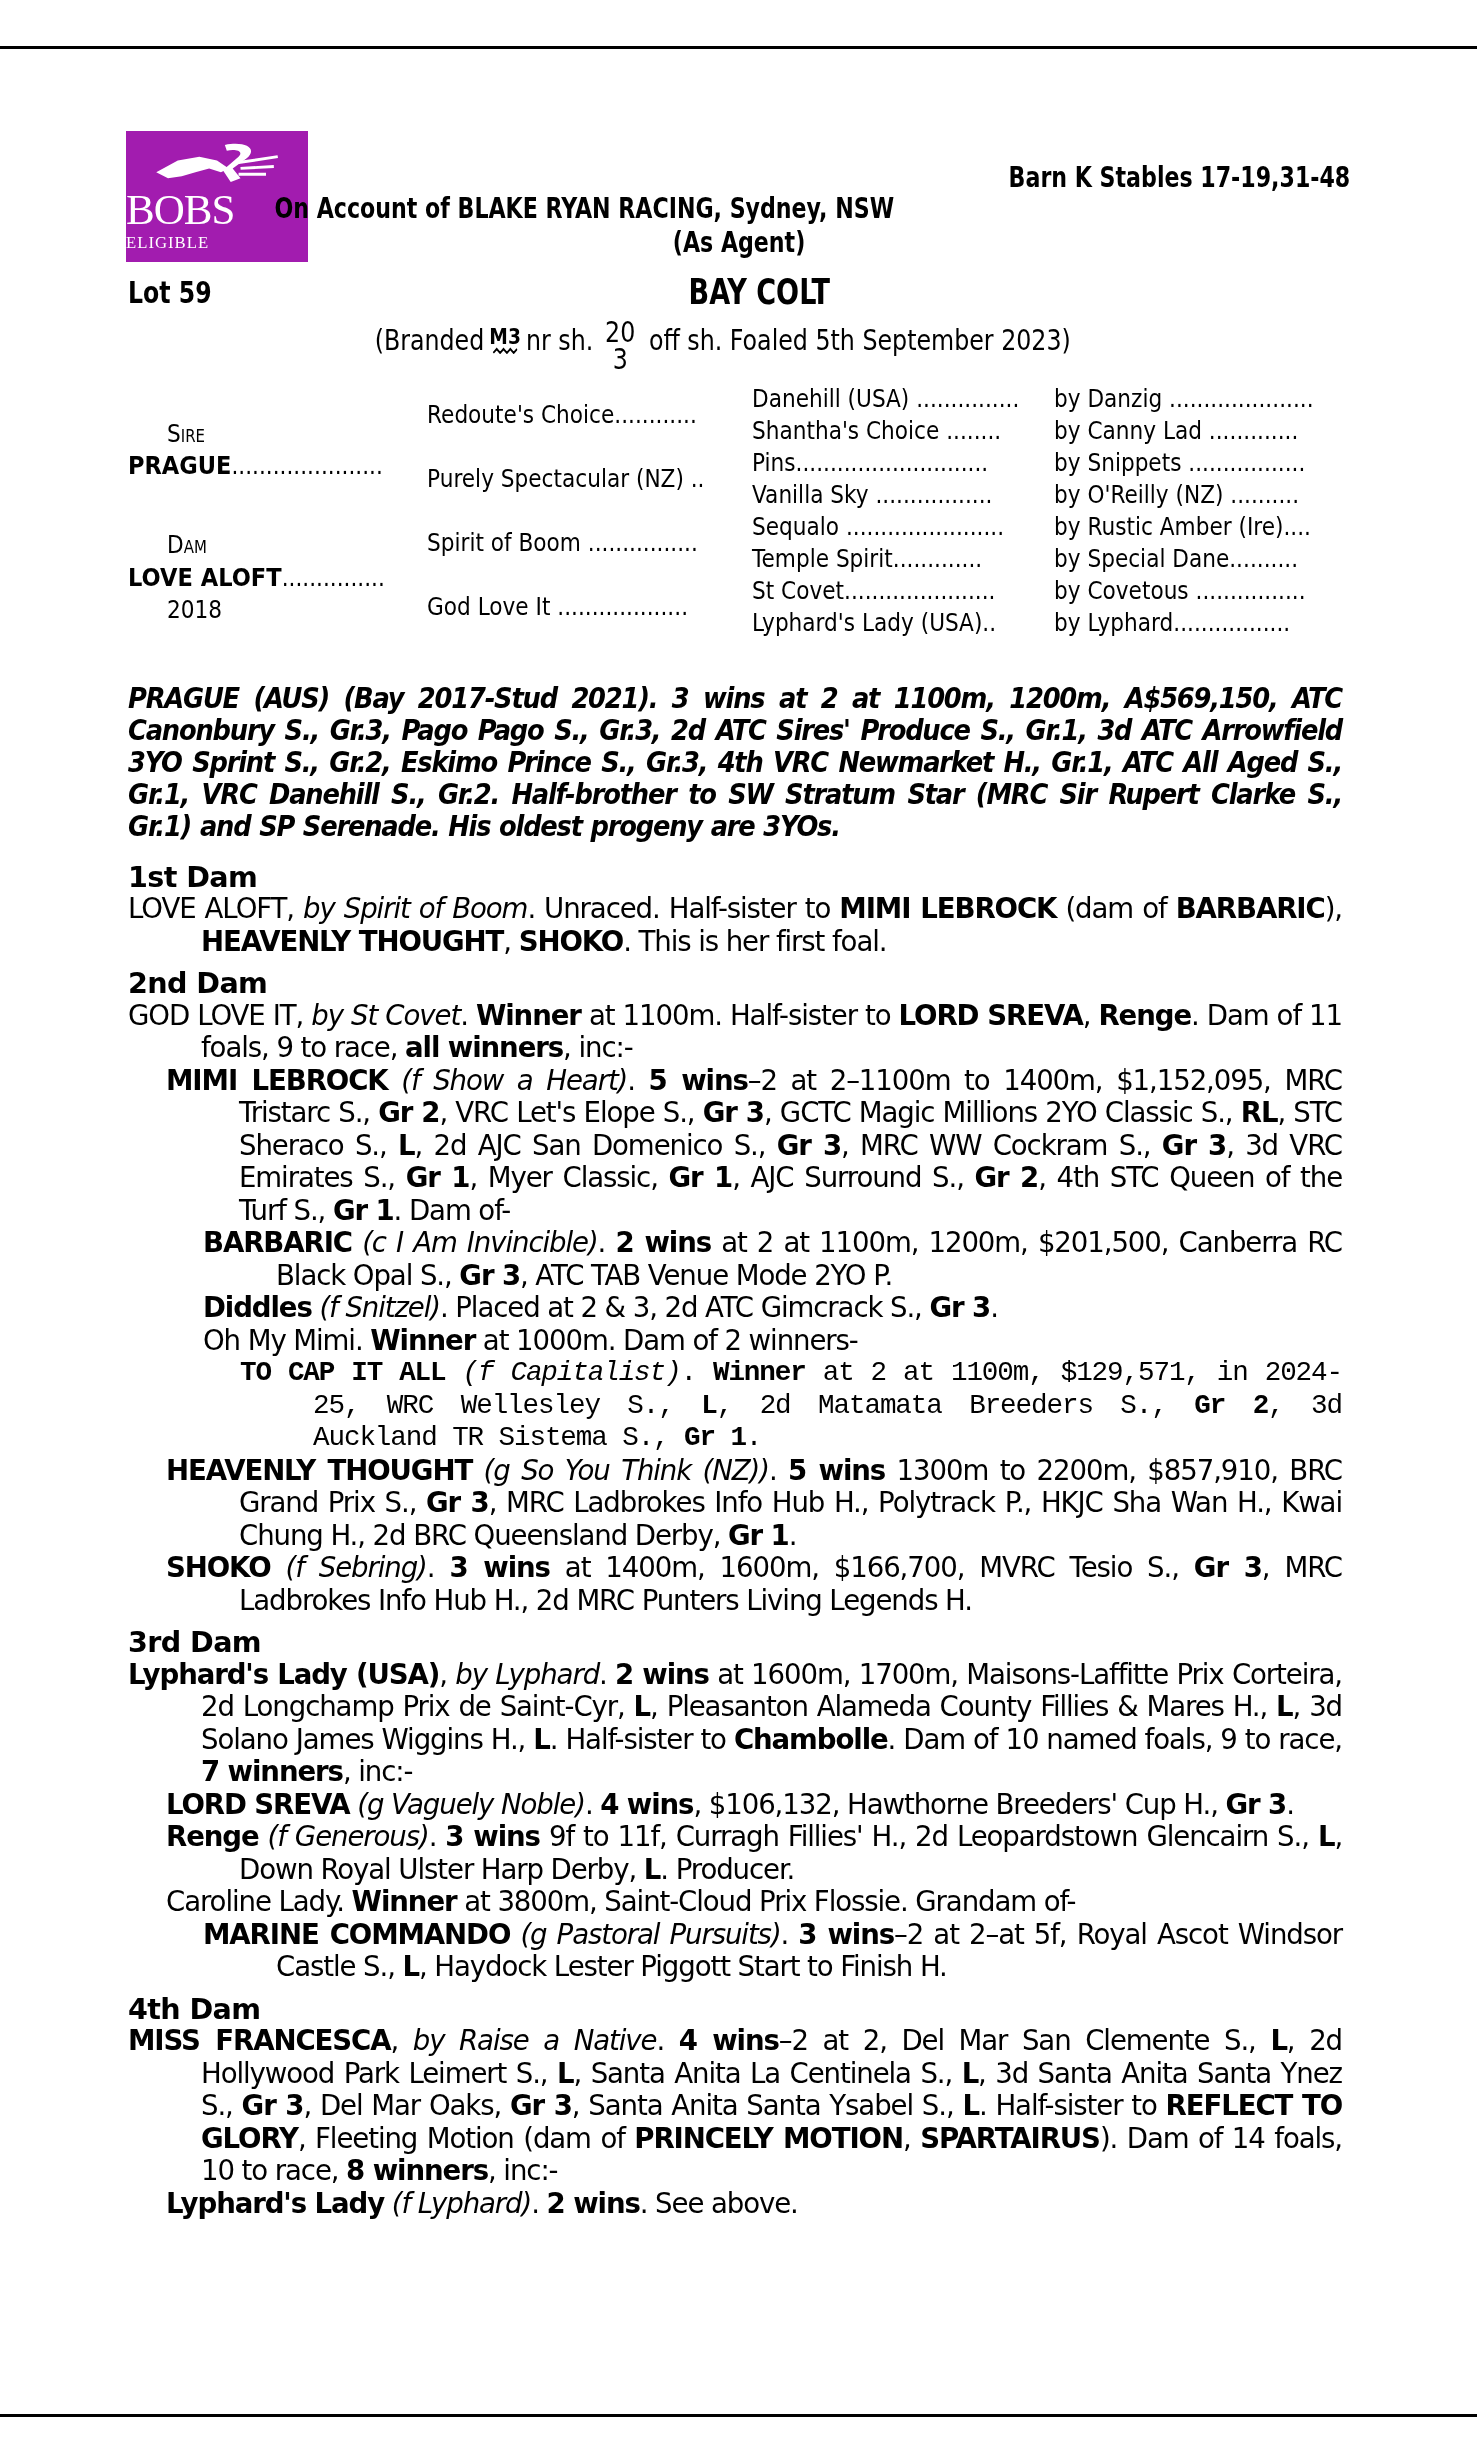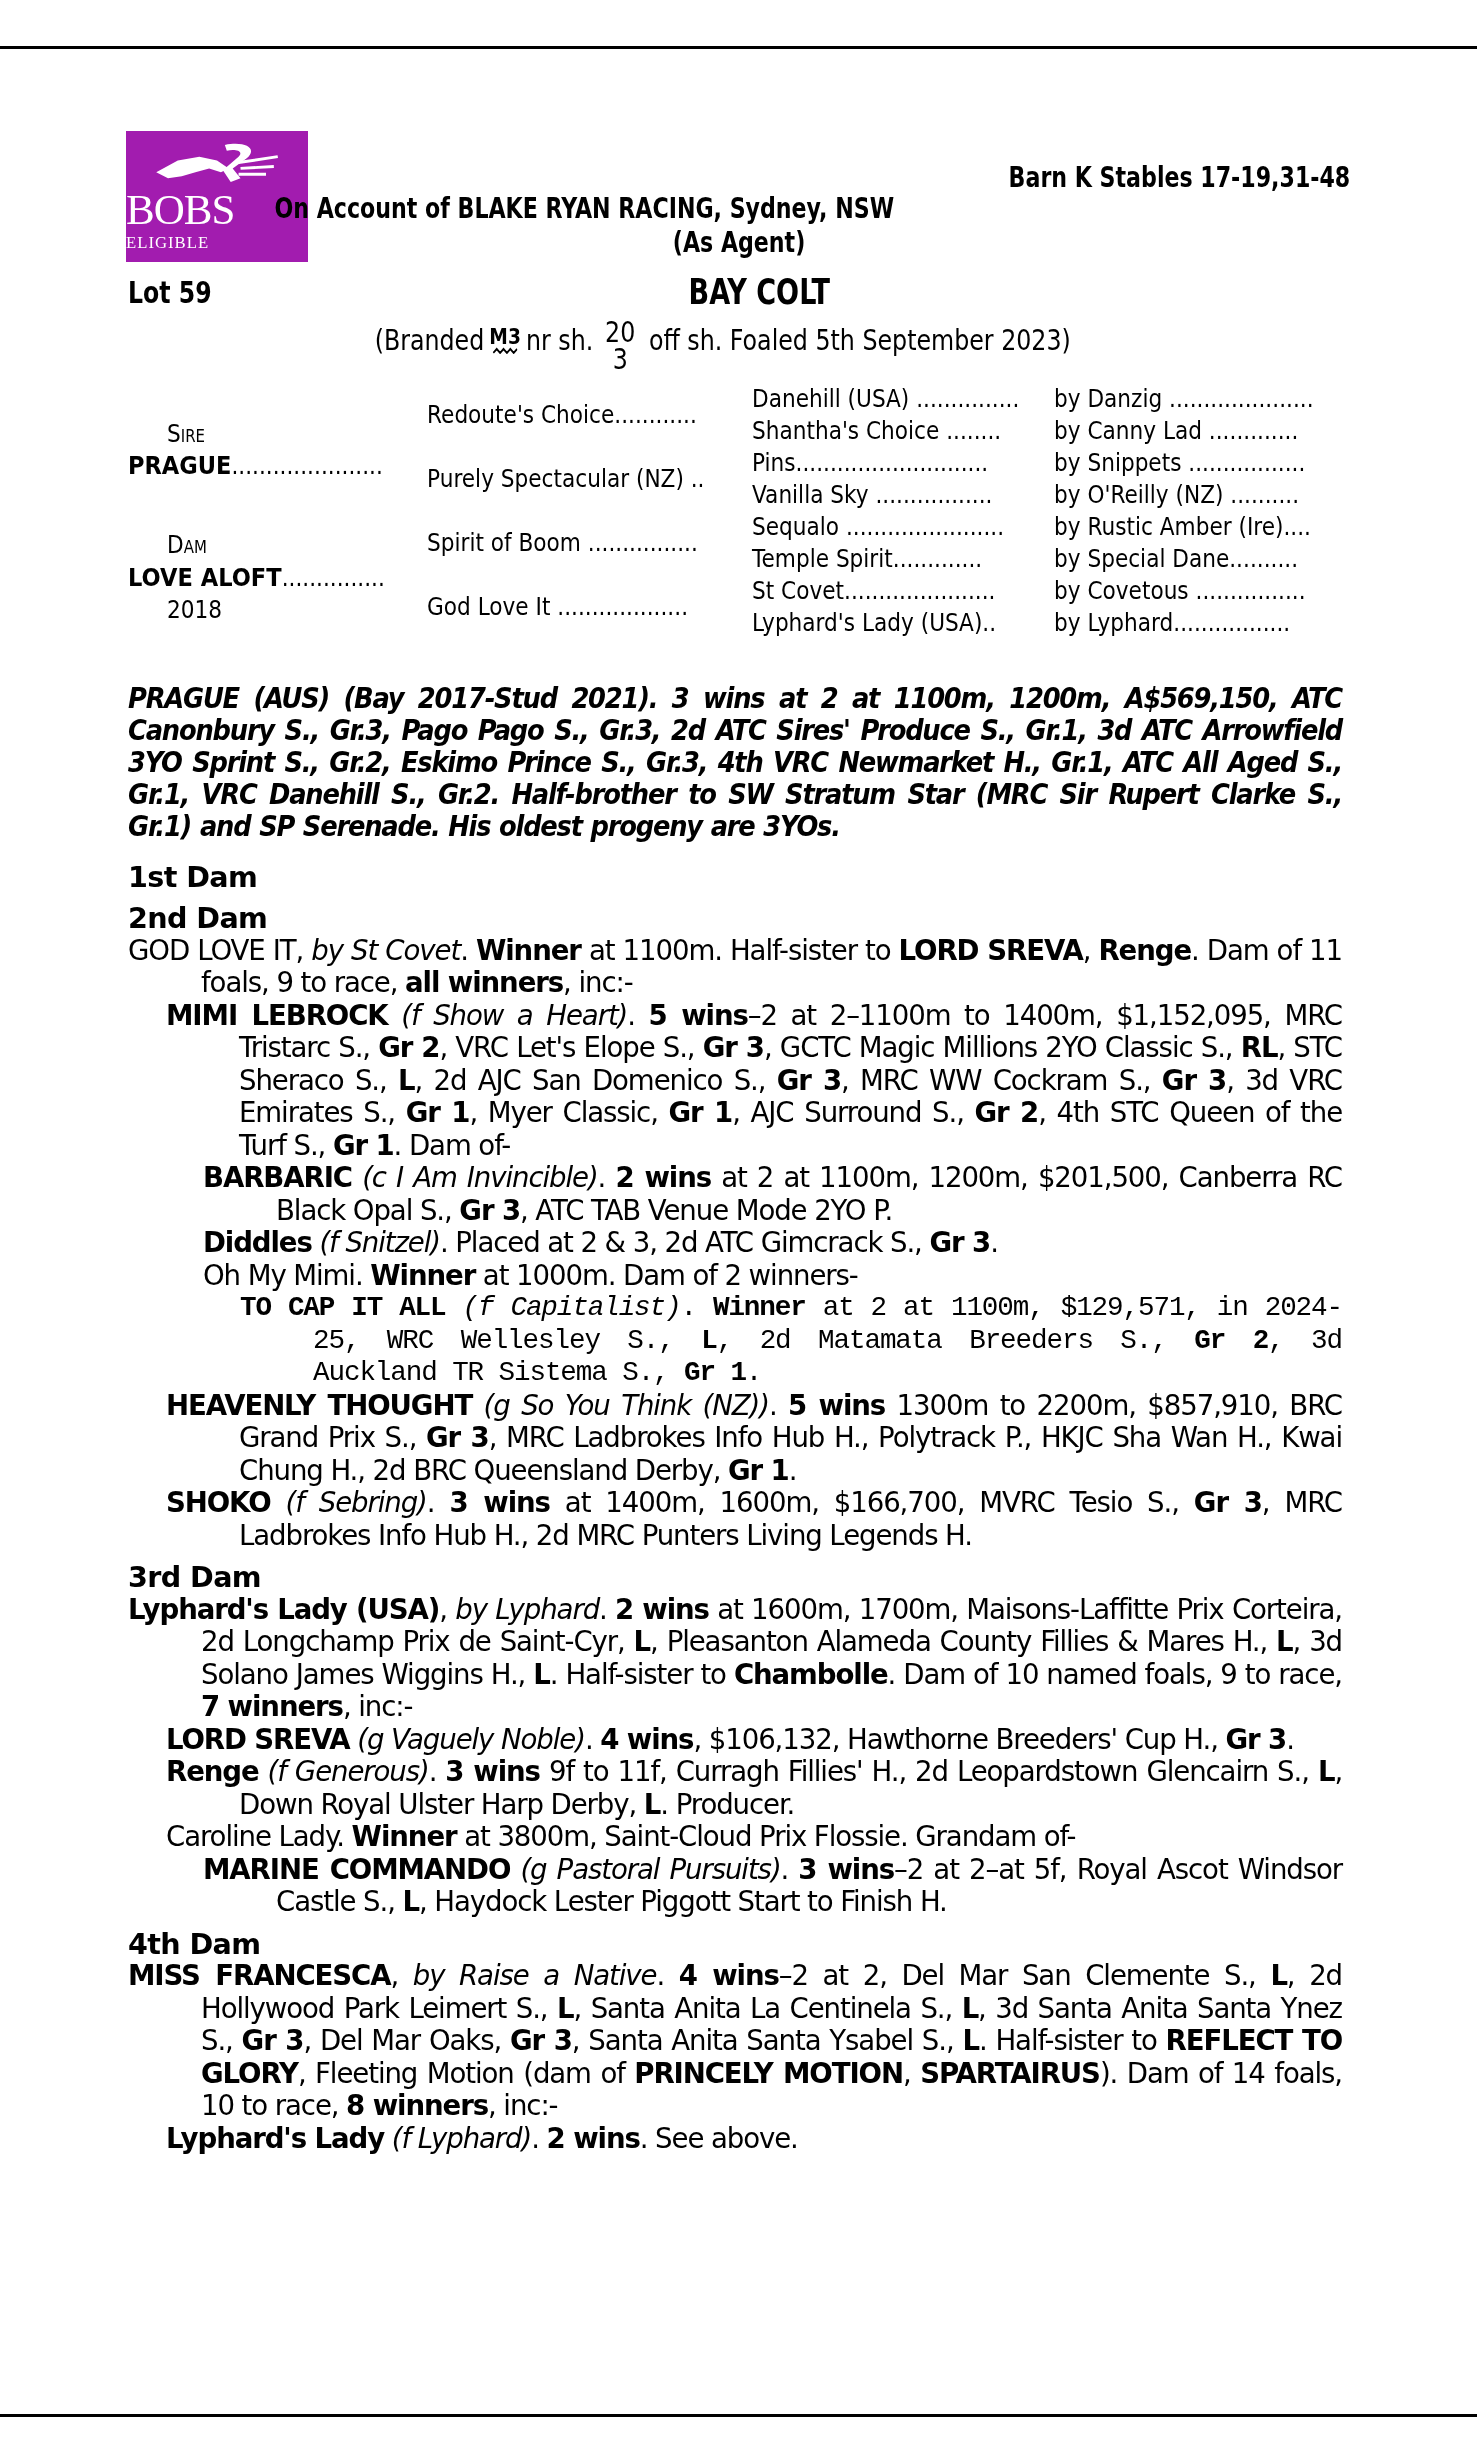--- a/index.html
+++ b/index.html
@@ -137,20 +137,21 @@
   <div class="c" style="left:752px;top:576px;">St Covet......................</div>
   <div class="c" style="left:1054px;top:576px;">by Covetous ................</div>
   <div class="c" style="left:752px;top:608px;">Lyphard's Lady (USA)..</div>
   <div class="c" style="left:1054px;top:608px;">by Lyphard.................</div>
 </div>
 
 <div class="body">
   <div class="para sire-para">PRAGUE (AUS) (Bay 2017-Stud 2021). 3 wins at 2 at 1100m, 1200m, A$569,150, ATC Canonbury S., Gr.3, Pago Pago S., Gr.3, 2d ATC Sires' Produce S., Gr.1, 3d ATC Arrowfield 3YO Sprint S., Gr.2, Eskimo Prince S., Gr.3, 4th VRC Newmarket H., Gr.1, ATC All Aged S., Gr.1, VRC Danehill S., Gr.2. Half-brother to SW Stratum Star (MRC Sir Rupert Clarke S., Gr.1) and SP Serenade. His oldest progeny are 3YOs.</div>
   <div id="dams">
       <div class="sect first">1st Dam</div>
+      <div class="entry l0"><span>LOVE ALOFT, </span><i>by Spirit of Boom</i><span>. Unraced. Half-sister to </span><b>MIMI LEBROCK</b><span> (dam of </span><b>BARBARIC</b><span>), </span><b>HEAVENLY THOUGHT</b><span>, </span><b>SHOKO</b><span>. This is her first foal.</span></div>
       <div class="sect">2nd Dam</div>
       <div class="entry l0"><span>GOD LOVE IT, </span><i>by St Covet</i><span>. </span><b>Winner</b><span> at 1100m. Half-sister to </span><b>LORD SREVA</b><span>, </span><b>Renge</b><span>. Dam of 11 foals, 9 to race, </span><b>all winners</b><span>, inc:-</span></div>
       <div class="entry l1"><b>MIMI LEBROCK</b><span> </span><i>(f Show a Heart)</i><span>. </span><b>5 wins</b><span>–2 at 2–1100m to 1400m, $1,152,095, MRC Tristarc S., </span><b>Gr 2</b><span>, VRC Let's Elope S., </span><b>Gr 3</b><span>, GCTC Magic Millions 2YO Classic S., </span><b>RL</b><span>, STC Sheraco S., </span><b>L</b><span>, 2d AJC San Domenico S., </span><b>Gr 3</b><span>, MRC WW Cockram S., </span><b>Gr 3</b><span>, 3d VRC Emirates S., </span><b>Gr 1</b><span>, Myer Classic, </span><b>Gr 1</b><span>, AJC Surround S., </span><b>Gr 2</b><span>, 4th STC Queen of the Turf S., </span><b>Gr 1</b><span>. Dam of-</span></div>
       <div class="entry l2"><b>BARBARIC</b><span> </span><i>(c I Am Invincible)</i><span>. </span><b>2 wins</b><span> at 2 at 1100m, 1200m, $201,500, Canberra RC Black Opal S., </span><b>Gr 3</b><span>, ATC TAB Venue Mode 2YO P.</span></div>
       <div class="entry l2"><b>Diddles</b><span> </span><i>(f Snitzel)</i><span>. Placed at 2 &amp; 3, 2d ATC Gimcrack S., </span><b>Gr 3</b><span>.</span></div>
       <div class="entry l2"><span>Oh My Mimi. </span><b>Winner</b><span> at 1000m. Dam of 2 winners-</span></div>
       <div class="entry l3"><b>TO CAP IT ALL</b><span> </span><i>(f Capitalist)</i><span>. </span><b>Winner</b><span> at 2 at 1100m, $129,571, in 2024-25, WRC Wellesley S., </span><b>L</b><span>, 2d Matamata Breeders S., </span><b>Gr 2</b><span>, 3d Auckland TR Sistema S., </span><b>Gr 1</b><span>.</span></div>
       <div class="entry l1"><b>HEAVENLY THOUGHT</b><span> </span><i>(g So You Think (NZ))</i><span>. </span><b>5 wins</b><span> 1300m to 2200m, $857,910, BRC Grand Prix S., </span><b>Gr 3</b><span>, MRC Ladbrokes Info Hub H., Polytrack P., HKJC Sha Wan H., Kwai Chung H., 2d BRC Queensland Derby, </span><b>Gr 1</b><span>.</span></div>
       <div class="entry l1"><b>SHOKO</b><span> </span><i>(f Sebring)</i><span>. </span><b>3 wins</b><span> at 1400m, 1600m, $166,700, MVRC Tesio S., </span><b>Gr 3</b><span>, MRC Ladbrokes Info Hub H., 2d MRC Punters Living Legends H.</span></div>
       <div class="sect">3rd Dam</div>

